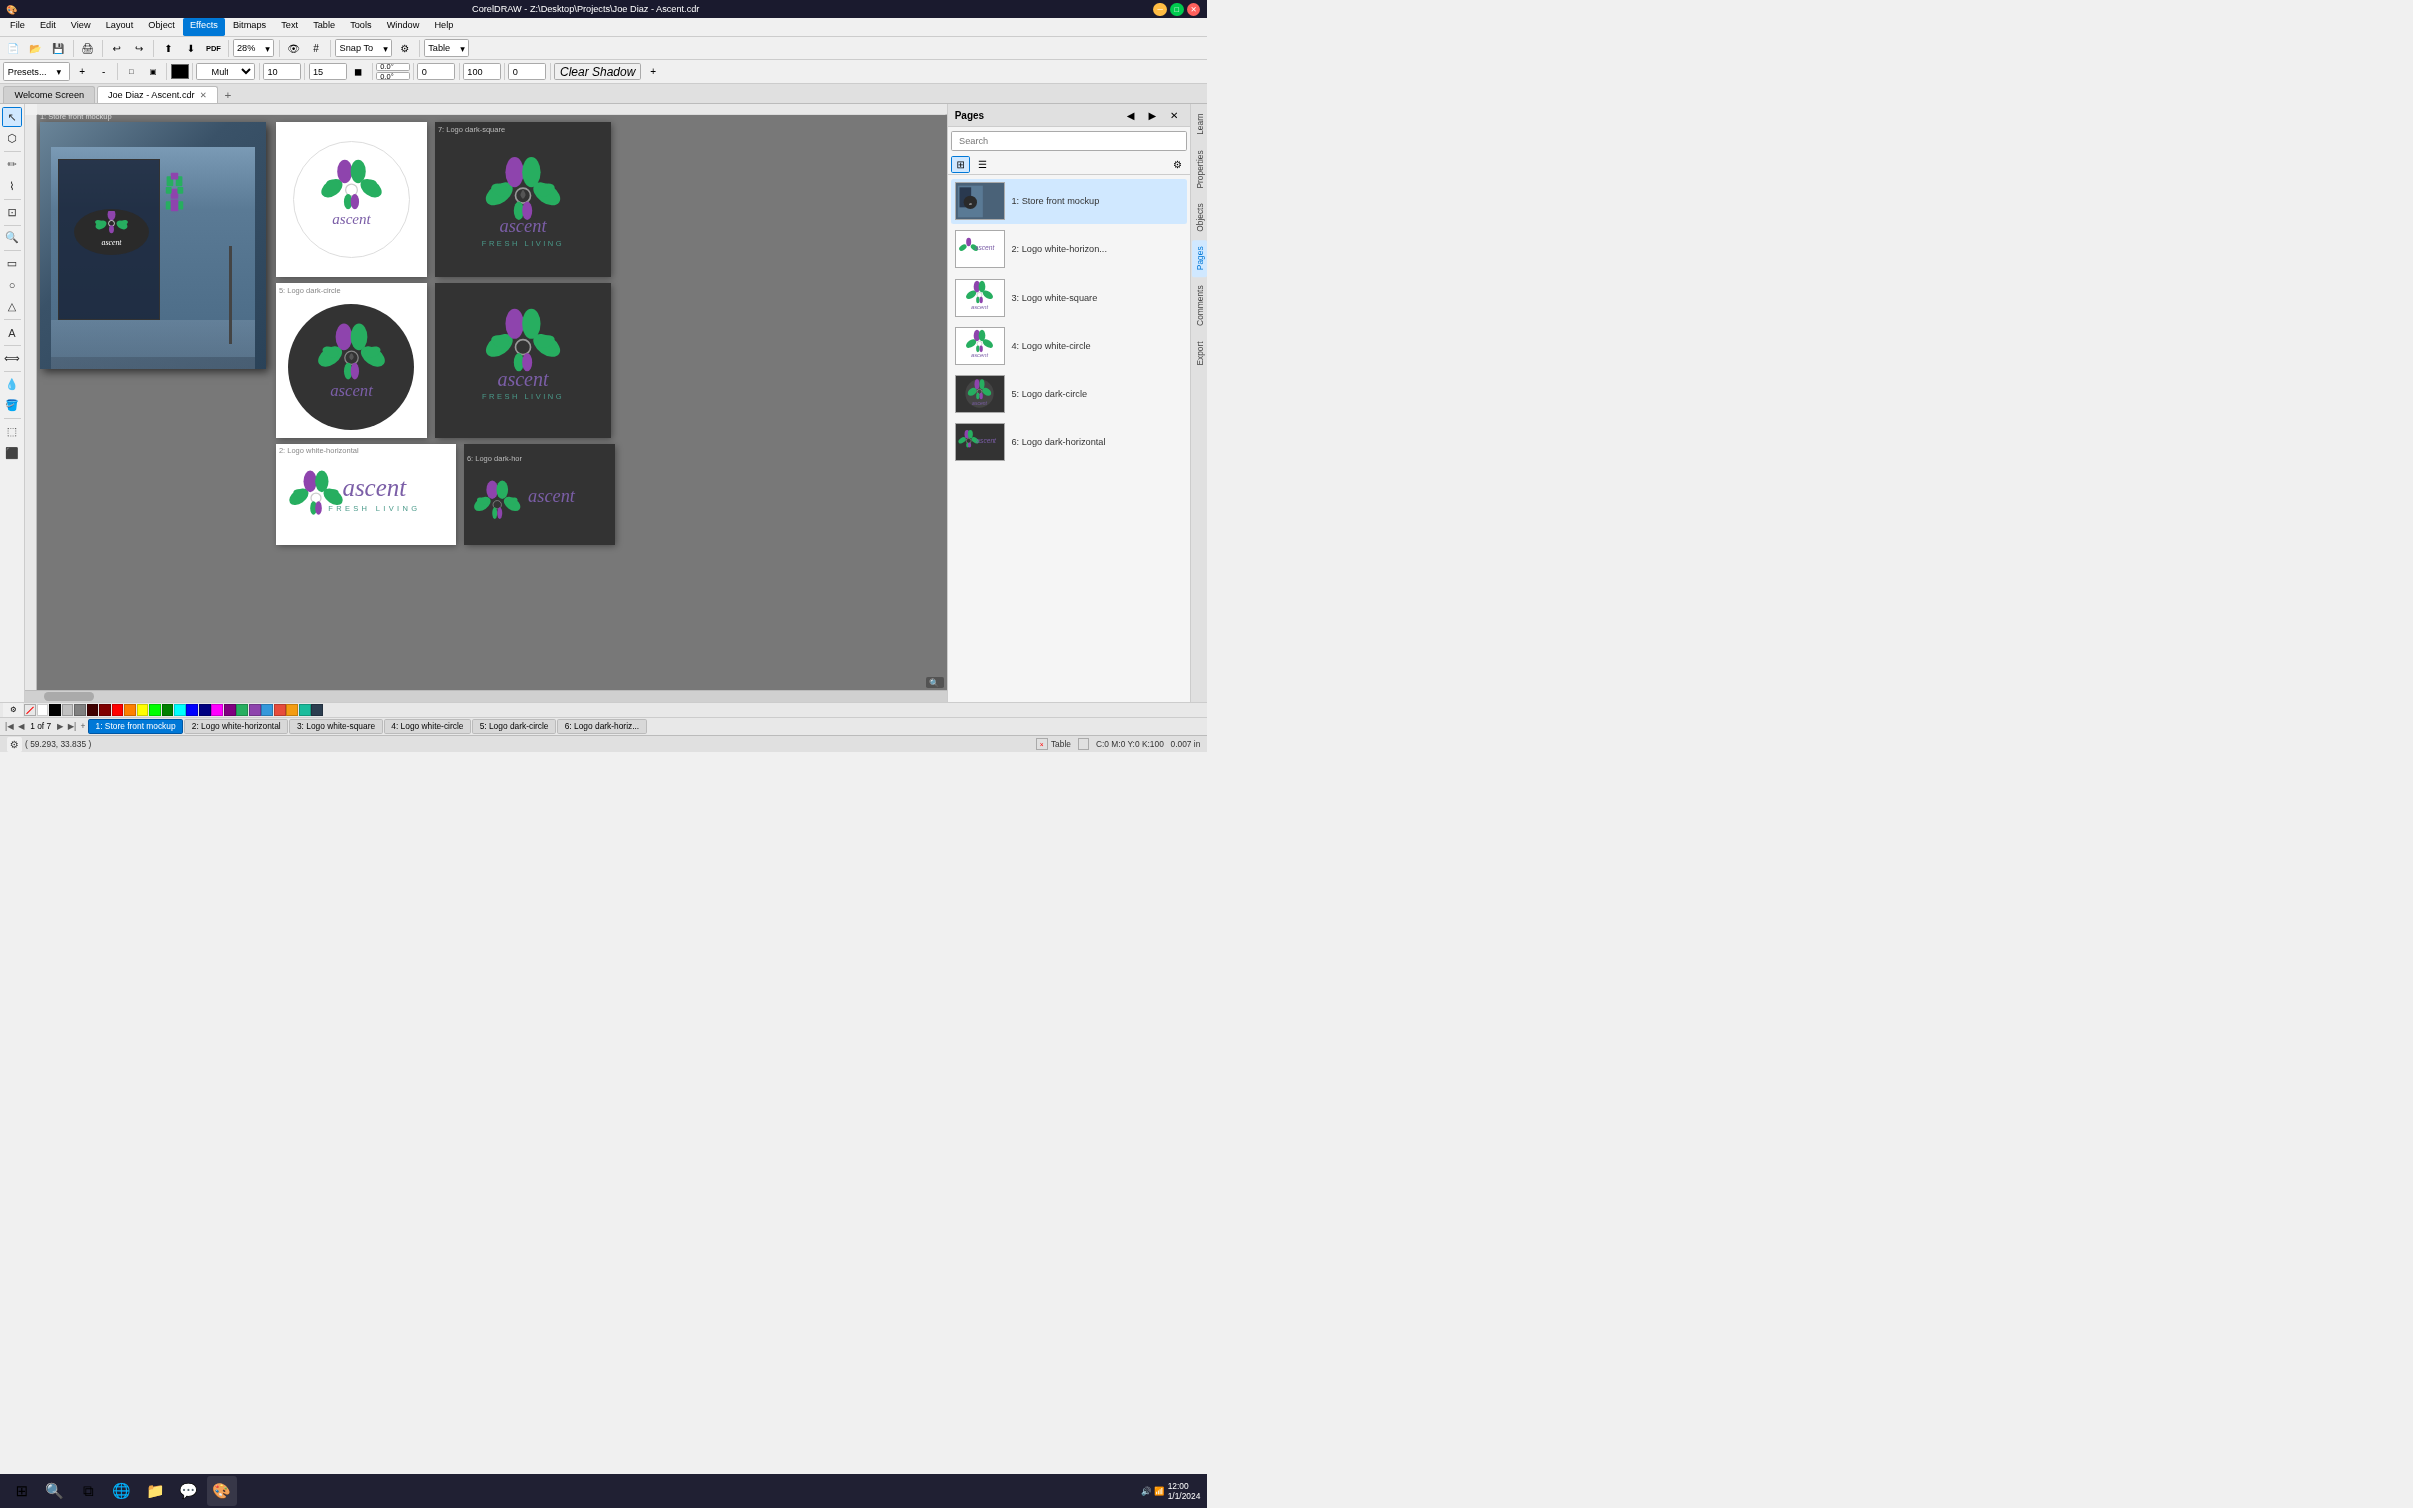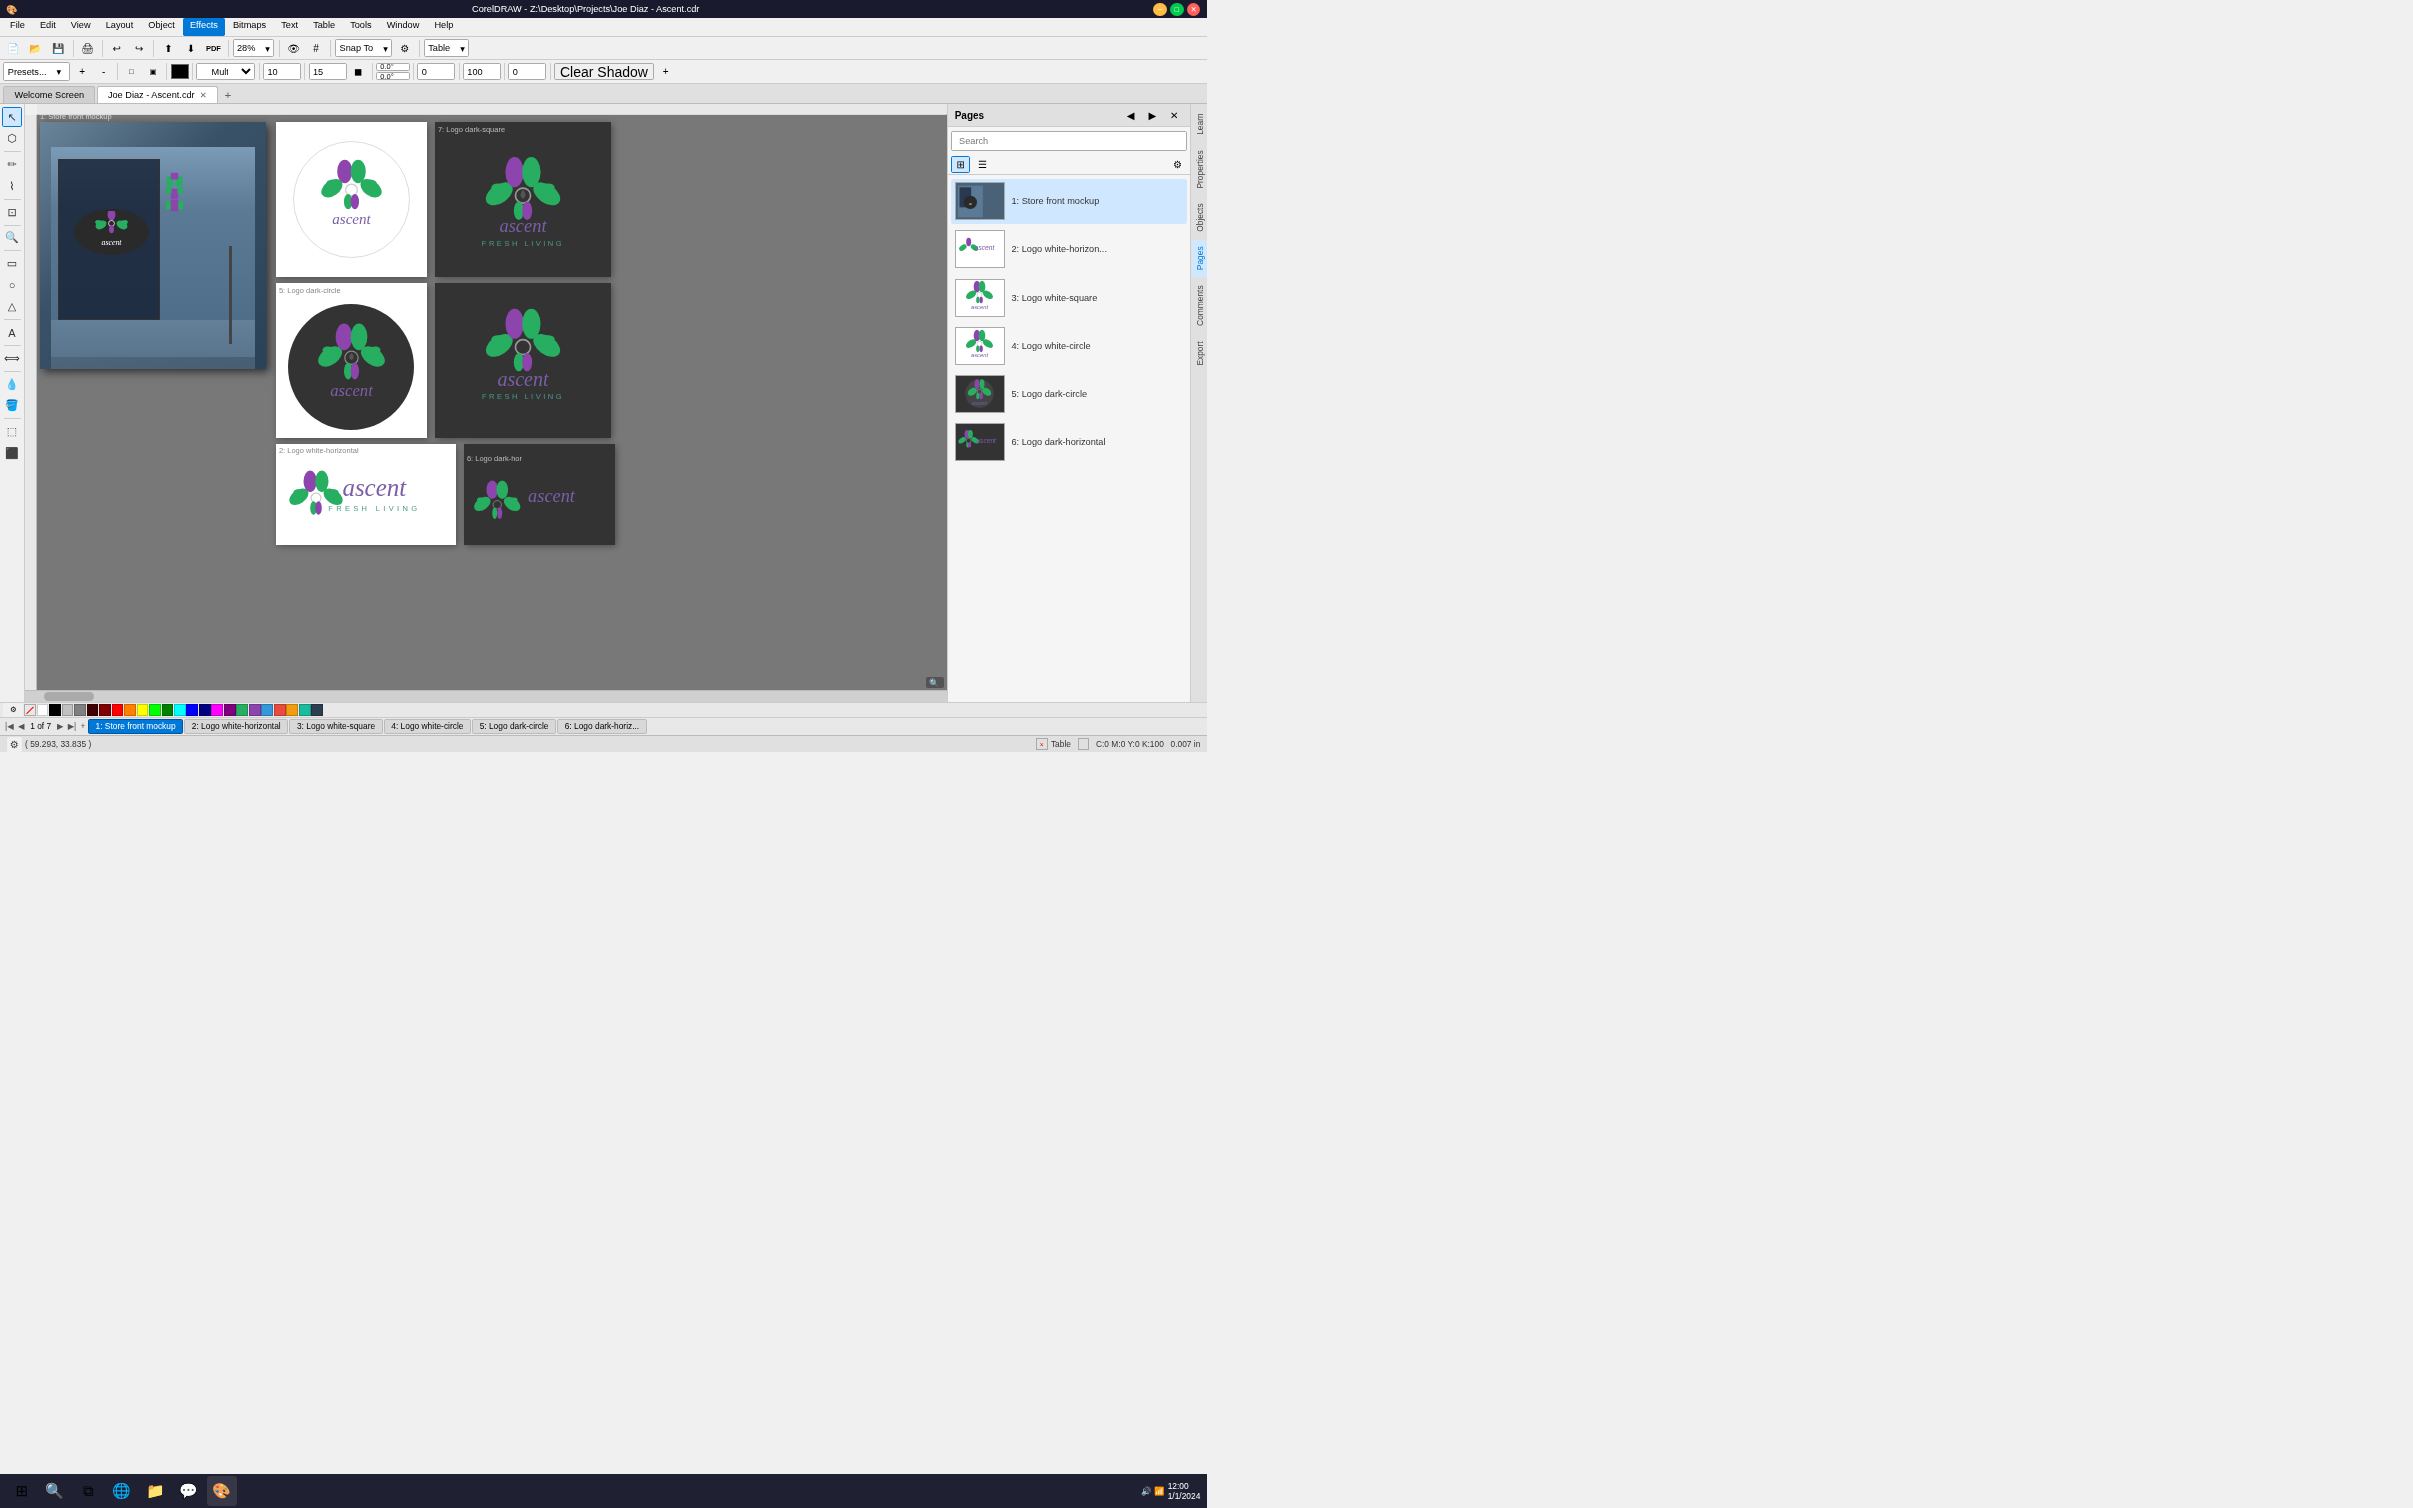--- a/index.html
+++ b/index.html
@@ -101,23 +101,24 @@
       padding: 0 10px;
       font-size: 9.2px;
       width: 59px;
     }
     .clear-shadow-btn {
       height: 17px;
       border: 0.8px solid #aaa;
       background: #f0f0f0;
       border-radius: 1.7px;
       padding: 0 5px;
-      font-size: 14px;
+      font-size: 12px;
       cursor: pointer;
       white-space: nowrap;
+      font-style: italic;
     }
 
     
     #tabbar {
       height: 20px;
       background: #e0e0e0;
       display: flex;
       align-items: flex-end;
       padding: 0 3.4px;
       border-bottom: 0.8px solid #bbb;

